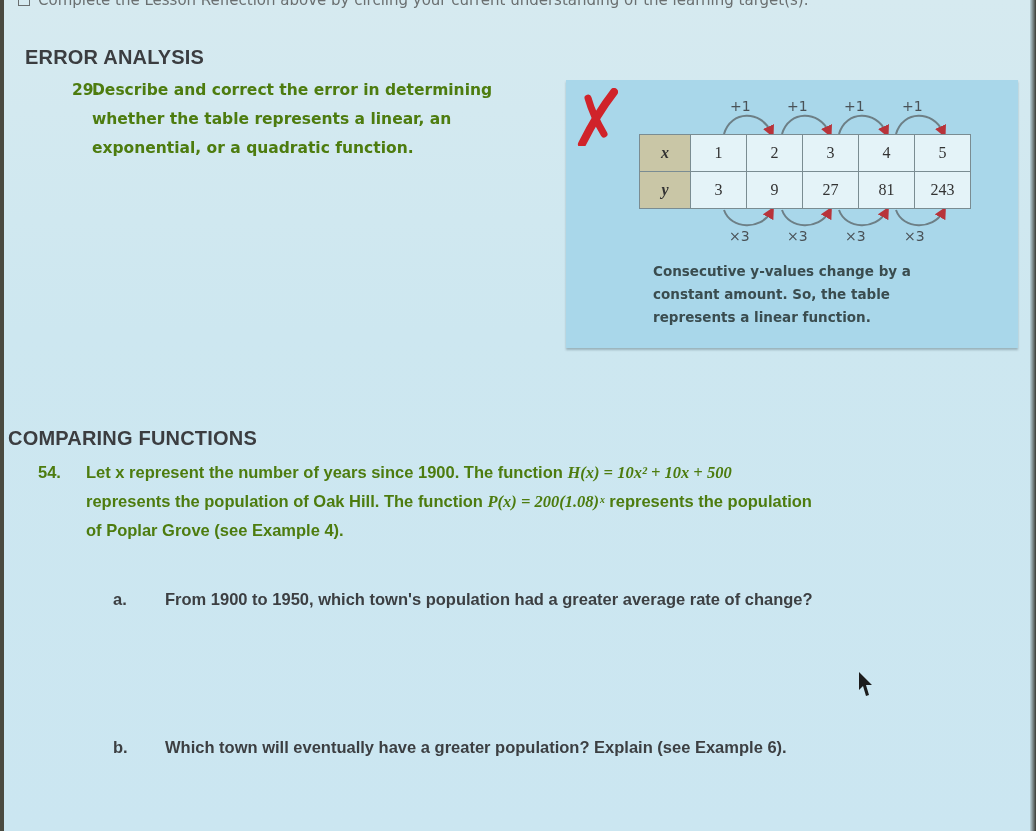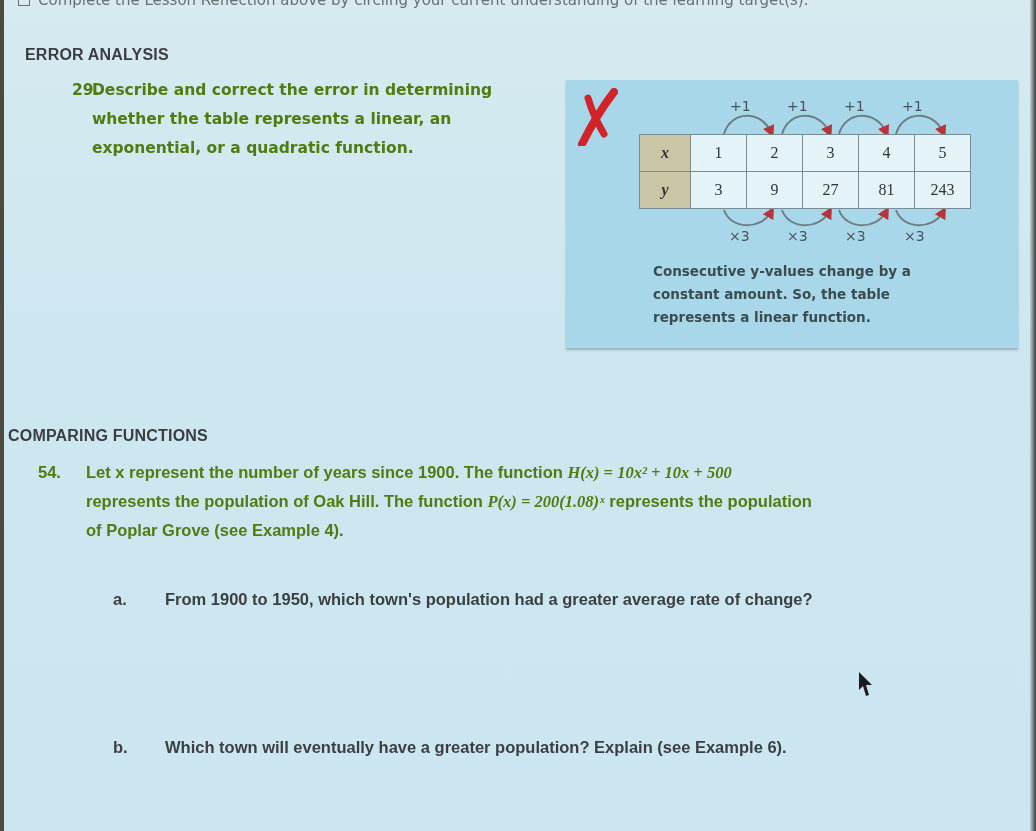--- a/index.html
+++ b/index.html
@@ -10,21 +10,21 @@
     }
     .left-edge { position:absolute; left:0; top:0; width:4px; height:831px; background:#4a4a40; }
     .right-edge { position:absolute; right:0; top:0; width:6px; height:831px; background:linear-gradient(90deg,#bcd4dc,#3b3b35); }
     .top-line {
       position:absolute; left:18px; top:-9px; font-family:"DejaVu Sans", sans-serif;
       font-size:15px; color:#6a6f70; white-space:nowrap; display:flex; align-items:center; gap:8px;
     }
     .checkbox { width:10px; height:10px; border:1.5px solid #6a6f70; display:inline-block; }
     .section-title {
       position:absolute; font-family:"Liberation Sans", sans-serif; font-weight:bold;
-      font-size:16px; letter-spacing:0.2px; color:#3b3d40;
+      font-size:20px; letter-spacing:0.2px; color:#3b3d40;
     }
     .problem {
       position:absolute; font-family:"DejaVu Sans", sans-serif; font-weight:bold;
       font-size:15.5px; line-height:29px; color:#4d7c0f;
     }
     .problem .num { position:absolute; left:0; top:0; }
     .problem .body { margin-left:20px; }
     .error-box {
       position:absolute; left:566px; top:80px; width:452px; height:268px;
       background:#a9d7ea; box-shadow: 0 2px 2px rgba(60,80,90,0.35);

